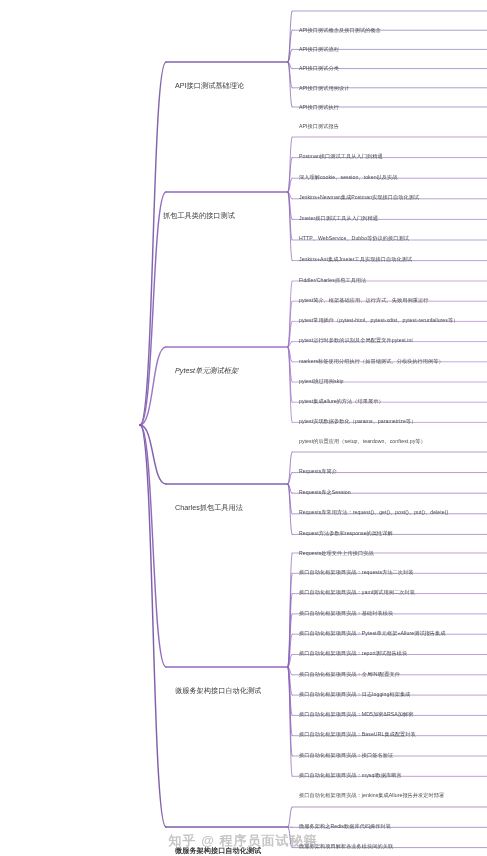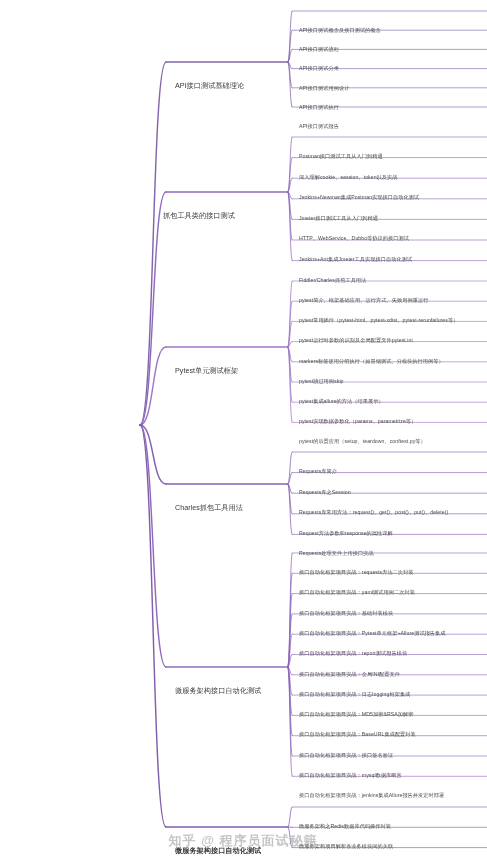--- a/index.html
+++ b/index.html
@@ -162,21 +162,21 @@
       <div class="node l3" style="left: 296px; top: 87.8px;"><span>API接口测试执行</span></div>
       <div class="node l3" style="left: 296px; top: 107px;"><span>API接口测试报告</span></div>
       <div class="node l2" style="left: 160px; top: 192px;"><span>抓包工具类的接口测试</span></div>
       <div class="node l3" style="left: 296px; top: 137px;"><span>Postman接口测试工具从入门到精通</span></div>
       <div class="node l3" style="left: 296px; top: 157.6px;"><span>深入理解cookie、session、token以及实战</span></div>
       <div class="node l3" style="left: 296px; top: 178.2px;"><span>Jenkins+Newman集成Postman实现接口自动化测试</span></div>
       <div class="node l3" style="left: 296px; top: 198.8px;"><span>Jmeter接口测试工具从入门到精通</span></div>
       <div class="node l3" style="left: 296px; top: 219.4px;"><span>HTTP、WebService、Dubbo等协议的接口测试</span></div>
       <div class="node l3" style="left: 296px; top: 240px;"><span>Jenkins+Ant集成Jmeter工具实现接口自动化测试</span></div>
       <div class="node l3" style="left: 296px; top: 260.6px;"><span>Fiddler/Charles抓包工具用法</span></div>
-      <div class="node l2" style="left: 172px; top: 347px;"><span>Pytest单元测试框架</span></div>
+      <div class="node l2" style="left: 172px; top: 347px; font-style: italic;"><span>Pytest单元测试框架</span></div>
       <div class="node l3" style="left: 296px; top: 281px;"><span>pytest简介、框架基础应用、运行方式、失败用例重运行</span></div>
       <div class="node l3" style="left: 296px; top: 301.2px;"><span>pytest常用插件（pytest-html、pytest-xdist、pytest-rerunfailures等）</span></div>
       <div class="node l3" style="left: 296px; top: 321.4px;"><span>pytest运行时参数的识别及全局配置文件pytest.ini</span></div>
       <div class="node l3" style="left: 296px; top: 341.6px;"><span>markers标签使用分组执行（如冒烟测试、分模块执行用例等）</span></div>
       <div class="node l3" style="left: 296px; top: 361.8px;"><span>pytest跳过用例skip</span></div>
       <div class="node l3" style="left: 296px; top: 382px;"><span>pytest集成allure的方法（结果展示）</span></div>
       <div class="node l3" style="left: 296px; top: 402.2px;"><span>pytest实现数据参数化（params、parametrize等）</span></div>
       <div class="node l3" style="left: 296px; top: 422.4px;"><span>pytest的后置应用（setup、teardown、conftest.py等）</span></div>
       <div class="node l2" style="left: 172px; top: 484px;"><span>Charles抓包工具用法</span></div>
       <div class="node l3" style="left: 296px; top: 452px;"><span>Requests库简介</span></div>

